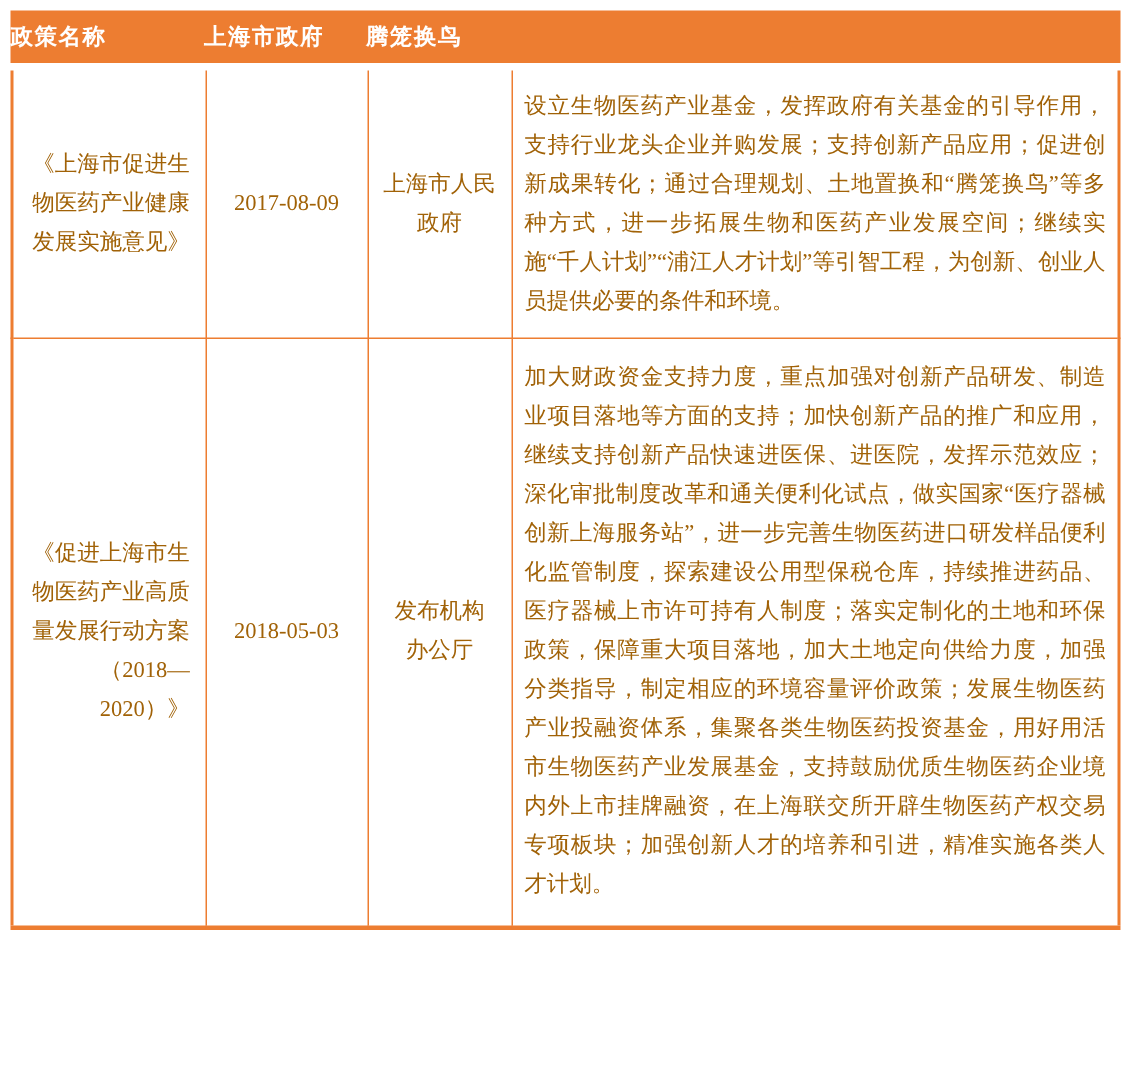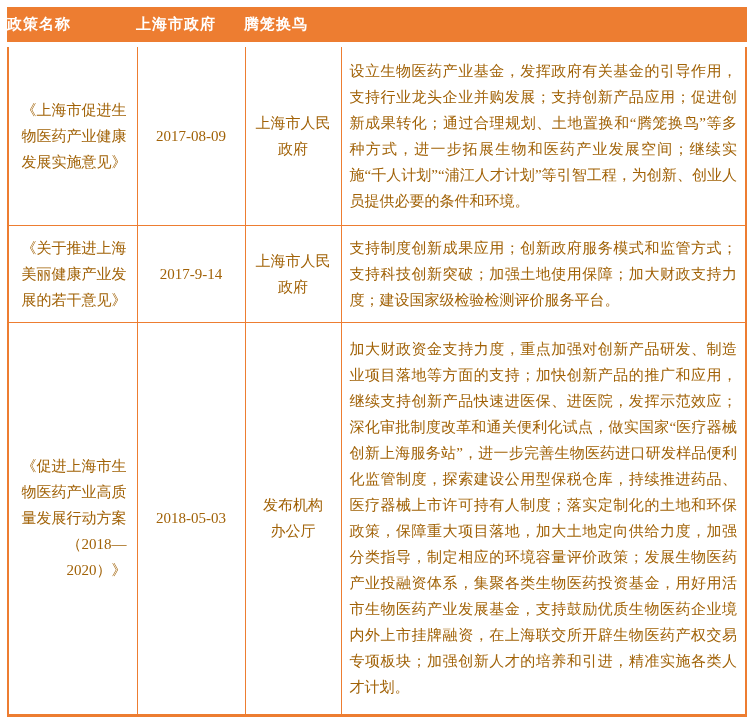--- a/index.html
+++ b/index.html
@@ -111,29 +111,20 @@
       <tbody>
         <tr class="r1">
           <td class="name">《上海市促进生
 物医药产业健康
 发展实施意见》</td>
           <td class="date">2017-08-09</td>
           <td class="agency">上海市人民
 政府</td>
           <td class="content">设立生物医药产业基金，发挥政府有关基金的引导作用，支持行业龙头企业并购发展；支持创新产品应用；促进创新成果转化；通过合理规划、土地置换和“腾笼换鸟”等多种方式，进一步拓展生物和医药产业发展空间；继续实施“千人计划”“浦江人才计划”等引智工程，为创新、创业人员提供必要的条件和环境。</td>
         </tr>
-        <tr class="r2">
-          <td class="name">《关于推进上海
-美丽健康产业发
-展的若干意见》</td>
-          <td class="date">2017-9-14</td>
-          <td class="agency">上海市人民
-政府</td>
-          <td class="content">支持制度创新成果应用；创新政府服务模式和监管方式；支持科技创新突破；加强土地使用保障；加大财政支持力度；建设国家级检验检测评价服务平台。</td>
-        </tr>
         <tr class="r3">
           <td class="name">《促进上海市生
 物医药产业高质
 量发展行动方案
 （2018—
 2020）》</td>
           <td class="date">2018-05-03</td>
           <td class="agency">发布机构
 办公厅</td>
           <td class="content">加大财政资金支持力度，重点加强对创新产品研发、制造业项目落地等方面的支持；加快创新产品的推广和应用，继续支持创新产品快速进医保、进医院，发挥示范效应；深化审批制度改革和通关便利化试点，做实国家“医疗器械创新上海服务站”，进一步完善生物医药进口研发样品便利化监管制度，探索建设公用型保税仓库，持续推进药品、医疗器械上市许可持有人制度；落实定制化的土地和环保政策，保障重大项目落地，加大土地定向供给力度，加强分类指导，制定相应的环境容量评价政策；发展生物医药产业投融资体系，集聚各类生物医药投资基金，用好用活市生物医药产业发展基金，支持鼓励优质生物医药企业境内外上市挂牌融资，在上海联交所开辟生物医药产权交易专项板块；加强创新人才的培养和引进，精准实施各类人才计划。</td>

